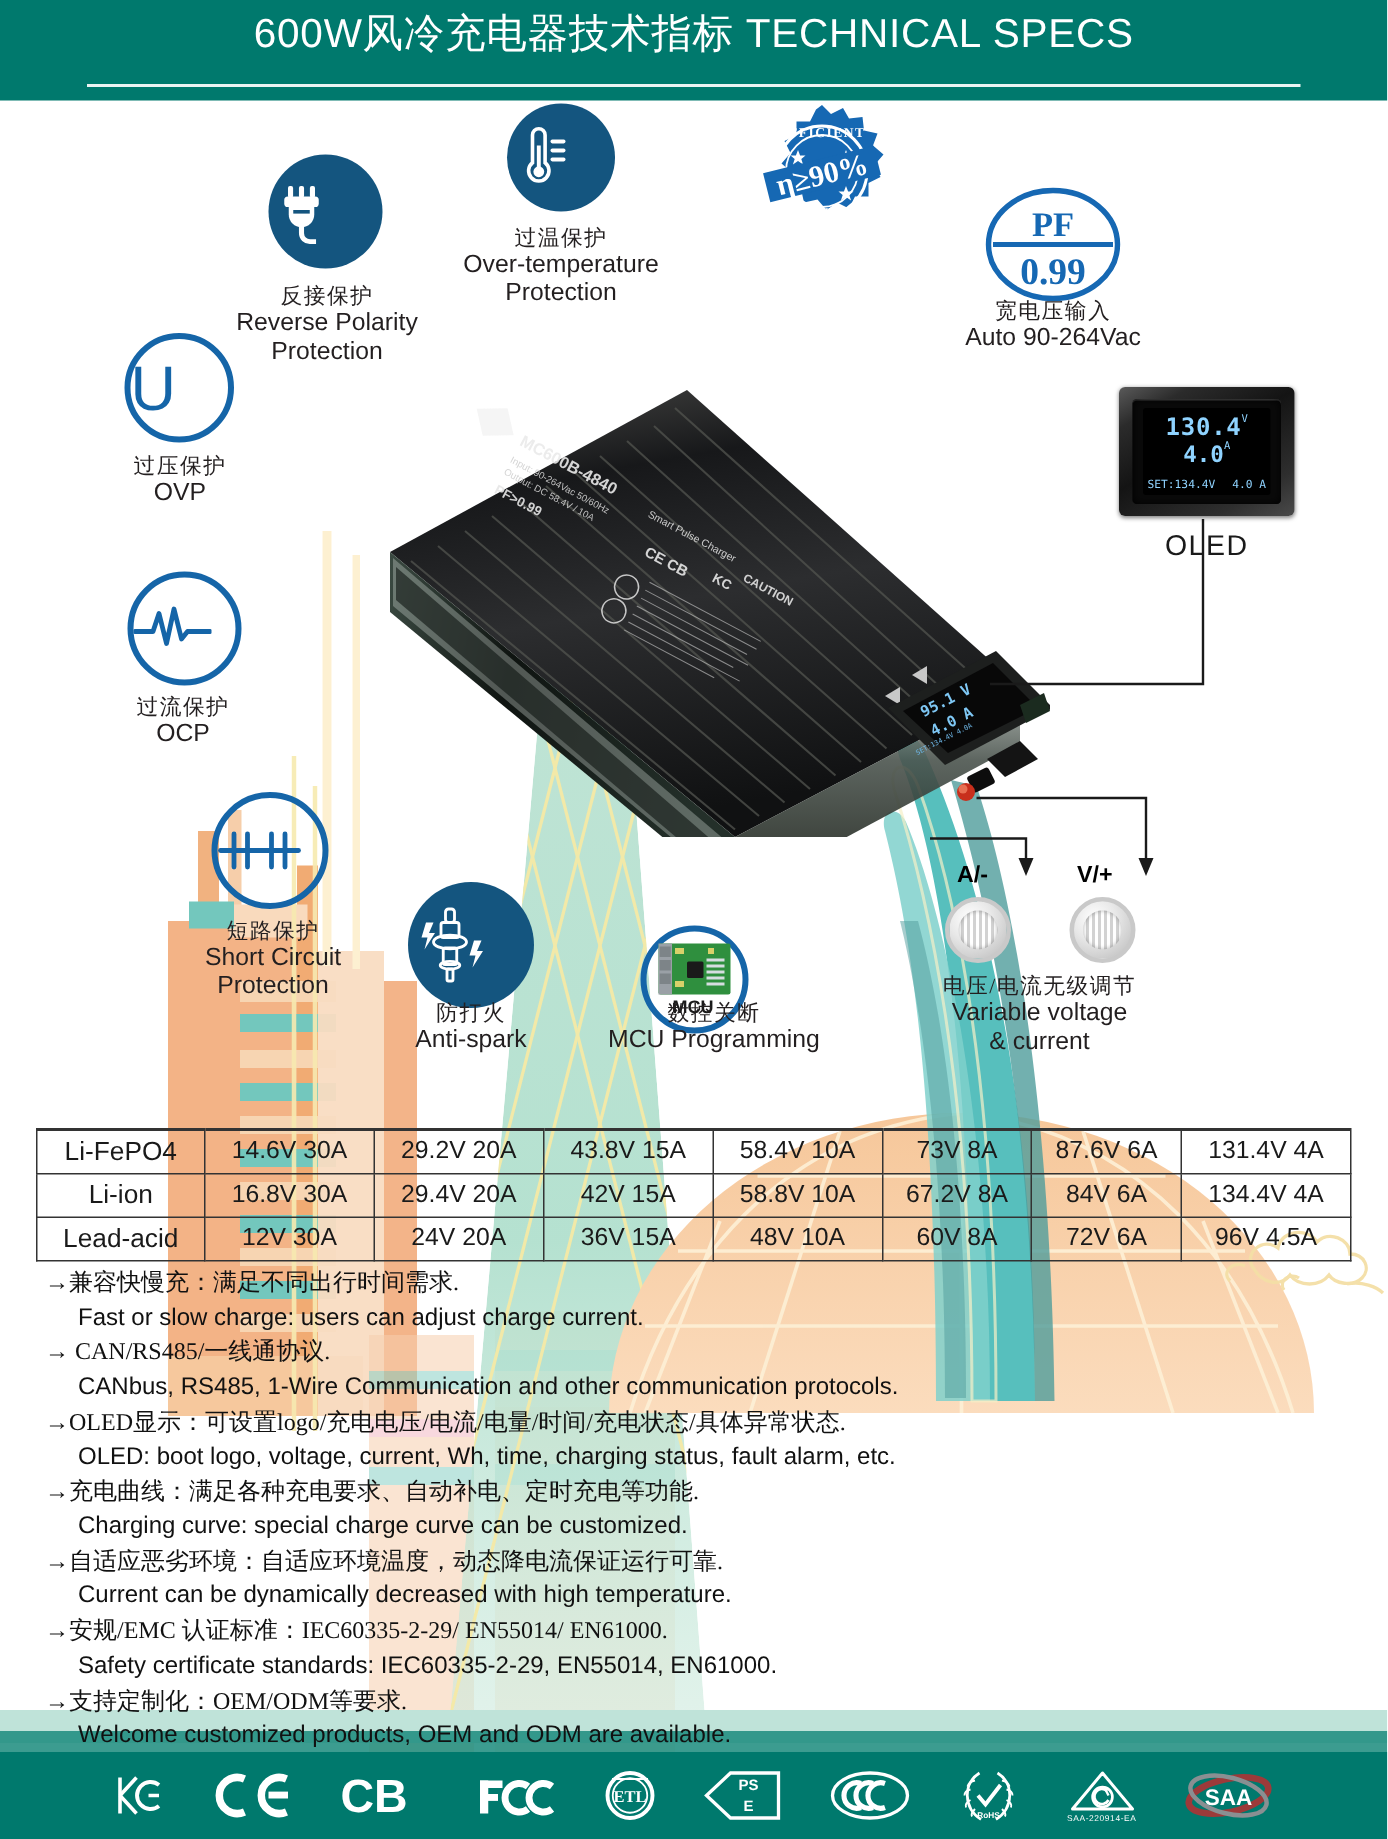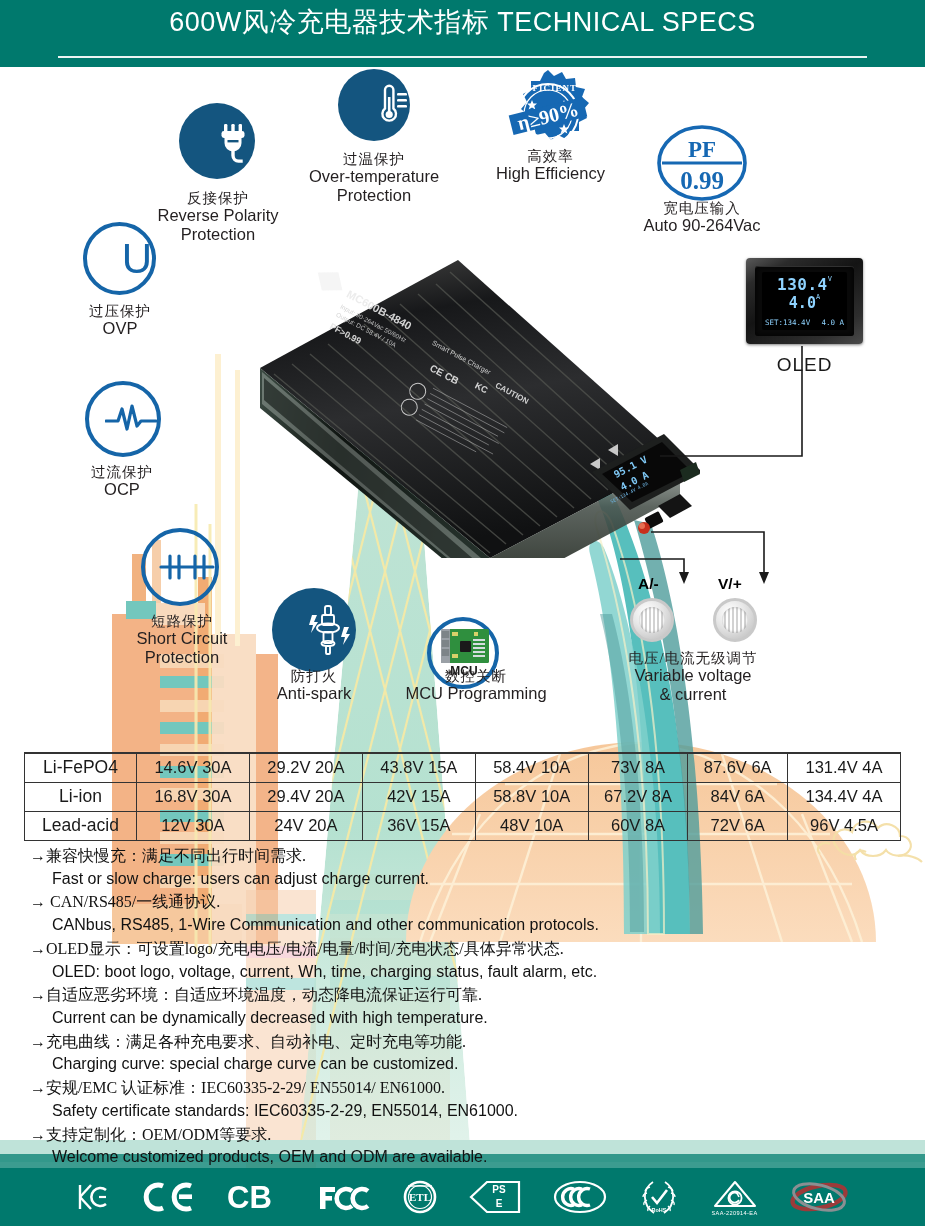--- a/index.html
+++ b/index.html
@@ -35,21 +35,21 @@
     display: flex; align-items: center; justify-content: center; gap: 30px;
   }
   .cert { color:#fff; display:flex; align-items:center; justify-content:center; }
 
   
   .bg-art { position: absolute; left:0; top:54px; width:925px; height:1114px; z-index:1; overflow:hidden; }
 
   
   .badge {
     position: absolute; border-radius: 50%;
-    display: flex; align-items: center; justify-content: flex-end;
+    display: flex; align-items: center; justify-content: flex-start;
     z-index: 22;
   }
   .badge-fill { background: #14557f; }
   .badge-ring { border: 4px solid #1565a8; background: transparent; }
 
   .cap {
     position: absolute; text-align: center; z-index: 23;
     color: #231f20; line-height: 1.12;
   }
   .cap .cn {
@@ -414,24 +414,20 @@
         <polygon points="32,34 33.4,37.6 37,37.6 34.2,40 35.4,43.6 32,41.4 28.6,43.6 29.8,40 27,37.6 30.6,37.6"></polygon>
         <polygon points="64,34 65.4,37.6 69,37.6 66.2,40 67.4,43.6 64,41.4 60.6,43.6 61.8,40 59,37.6 62.6,37.6"></polygon>
         <polygon points="32,58 33.4,61.6 37,61.6 34.2,64 35.4,67.6 32,65.4 28.6,67.6 29.8,64 27,61.6 30.6,61.6"></polygon>
         <polygon points="64,58 65.4,61.6 69,61.6 66.2,64 67.4,67.6 64,65.4 60.6,67.6 61.8,64 59,61.6 62.6,61.6"></polygon>
       </g>
       <g transform="rotate(-14 48 50)">
         <rect x="10" y="40" width="76" height="20" fill="#1668b3"></rect>
         <text x="48" y="57" fill="#ffffff" font-size="20" font-weight="700" text-anchor="middle" font-family="Liberation Serif, serif">η≥90%</text>
       </g>
     </svg>
-  </div>
-  <div class="cap" style="left:473px; top:148px; width:155px;">
-    <span class="cn">高效率</span>
-    <span class="en">High Efficiency</span>
   </div>
 
   <div class="badge" style="left:655px; top:124px; width:94px; height:78px;">
     <svg width="94" height="78" viewBox="0 0 94 78">
       <ellipse cx="47" cy="39" rx="43" ry="36" fill="none" stroke="#1668b3" stroke-width="3.6"></ellipse>
       <line x1="7" y1="39" x2="87" y2="39" stroke="#1668b3" stroke-width="3.2"></line>
       <text x="47" y="33" fill="#1668b3" font-size="23" font-weight="700" text-anchor="middle" font-family="Liberation Serif, serif">PF</text>
       <text x="47" y="65" fill="#1668b3" font-size="25" font-weight="700" text-anchor="middle" font-family="Liberation Serif, serif">0.99</text>
     </svg>
   </div>
@@ -597,26 +593,26 @@
     </div>
     <div class="feat">
       <div class="feat-cn">→ CAN/RS485/一线通协议.</div>
       <div class="feat-en">CANbus, RS485, 1-Wire Communication  and other communication protocols.</div>
     </div>
     <div class="feat">
       <div class="feat-cn">→OLED显示：可设置logo/充电电压/电流/电量/时间/充电状态/具体异常状态.</div>
       <div class="feat-en">OLED: boot logo, voltage, current, Wh, time, charging status, fault alarm, etc.</div>
     </div>
     <div class="feat">
+      <div class="feat-cn">→充电曲线：满足各种充电要求、自动补电、定时充电等功能.</div>
+      <div class="feat-en">Charging curve: special charge curve can be  customized.</div>
+    </div>
+    <div class="feat">
       <div class="feat-cn">→自适应恶劣环境：自适应环境温度，动态降电流保证运行可靠.</div>
       <div class="feat-en">Current can be dynamically decreased with high temperature.</div>
-    </div>
-    <div class="feat">
-      <div class="feat-cn">→充电曲线：满足各种充电要求、自动补电、定时充电等功能.</div>
-      <div class="feat-en">Charging curve: special charge curve can be  customized.</div>
     </div>
     <div class="feat">
       <div class="feat-cn">→安规/EMC 认证标准：IEC60335-2-29/ EN55014/ EN61000.</div>
       <div class="feat-en">Safety certificate standards: IEC60335-2-29,  EN55014, EN61000.</div>
     </div>
     <div class="feat">
       <div class="feat-cn">→支持定制化：OEM/ODM等要求.</div>
       <div class="feat-en">Welcome customized products, OEM and ODM are available.</div>
     </div>
   </div>

